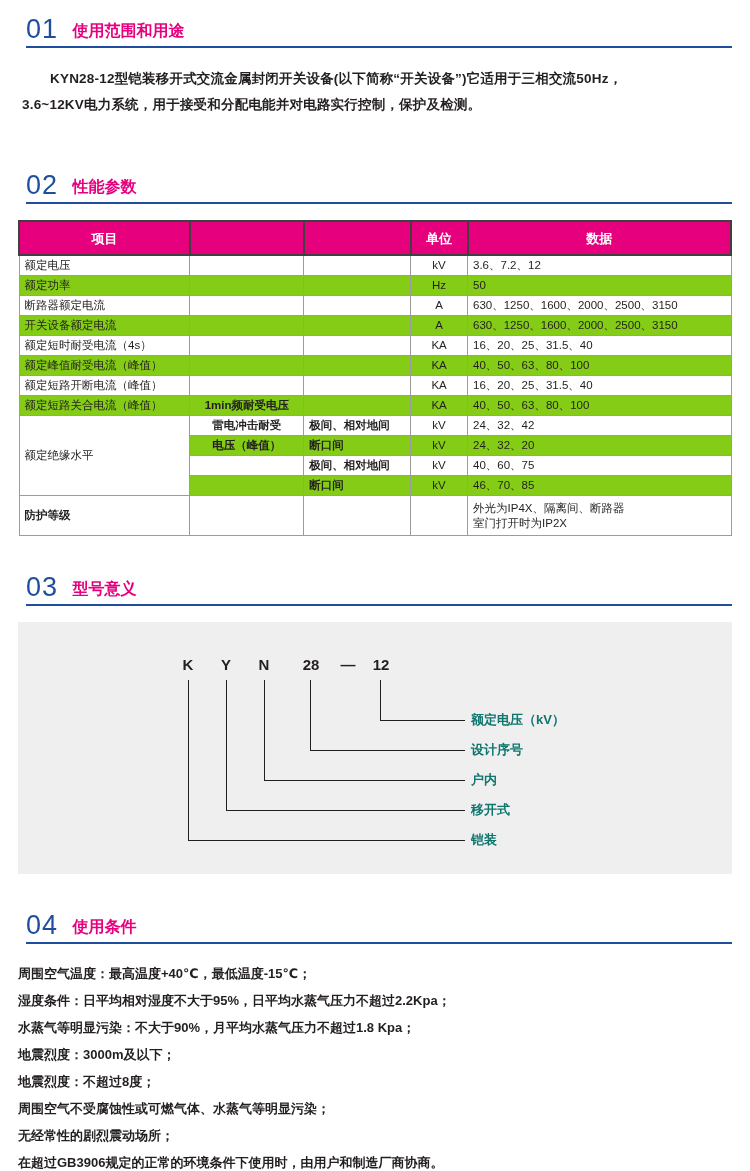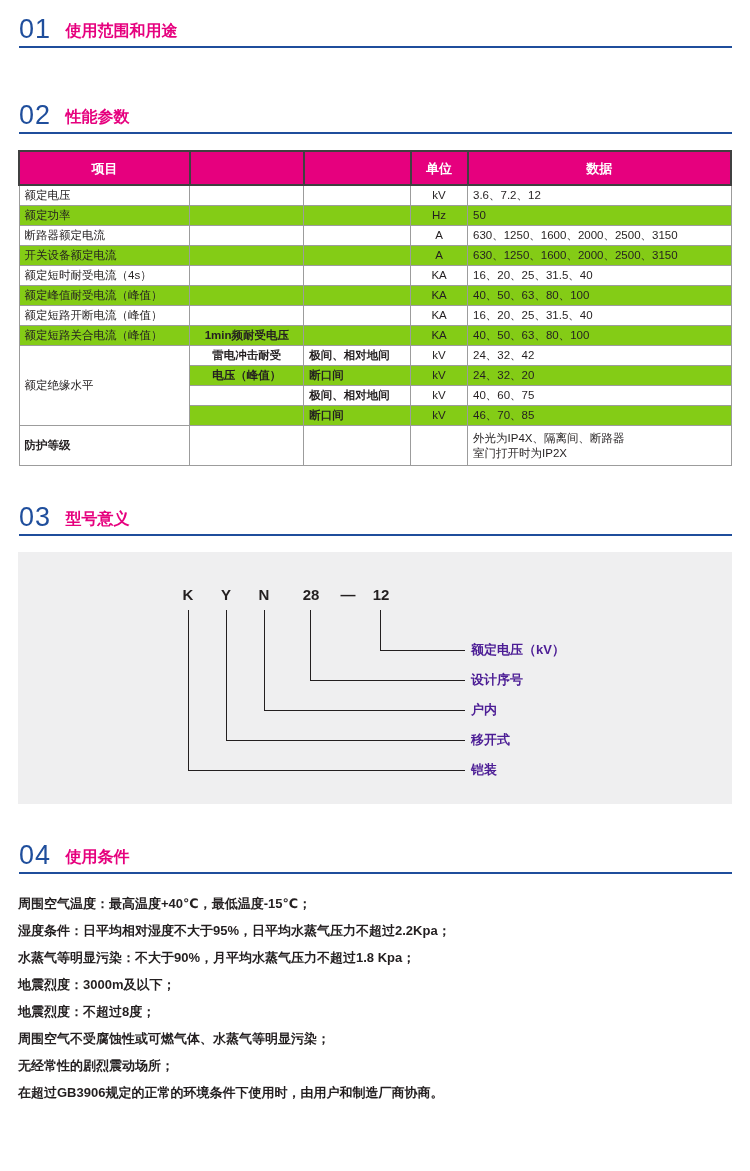--- a/index.html
+++ b/index.html
@@ -17,21 +17,21 @@
   .page {
     width: 750px;
     position: relative;
     padding: 0;
     box-sizing: border-box;
   }
 
   
   .section-head {
     position: relative;
-    margin: 0 18px 0 19px;
+    margin: 0 18px 0 26px;
     height: 34px;
   }
   .section-head .num {
     font-size: 27px;
     font-weight: 400;
     color: #1f4e9c;
     letter-spacing: 1px;
     line-height: 30px;
     display: inline-block;
     vertical-align: middle;
@@ -119,21 +119,21 @@
   }
   .hline {
     position: absolute;
     height: 1px;
     background: #231f20;
   }
   .dlabel {
     position: absolute;
     font-size: 13px;
     font-weight: bold;
-    color: #4c1d95;
+    color: #0f766e;
     white-space: nowrap;
   }
 
   
   .conditions {
     margin: 16px 18px 0 18px;
     font-size: 13px;
     font-weight: bold;
     line-height: 27px;
     color: #231f20;
@@ -145,20 +145,24 @@
 
 <div class="page">
 
   <div style="height:14px"></div>
   <div class="section-head">
     <span class="num">01</span>
     <span class="title">使用范围和用途</span>
     <div class="rule"></div>
   </div>
 
+  <div class="intro">
+    <div><span class="indent"></span><span>KYN28-12型铠装移开式交流金属封闭开关设备(以下简称“开关设备”)它适用于三相交流50Hz，</span></div>
+    <div><span>3.6~12KV电力系统，用于接受和分配电能并对电路实行控制，保护及检测。</span></div>
+  </div>
 
   <div style="height:52px"></div>
   <div class="section-head">
     <span class="num">02</span>
     <span class="title">性能参数</span>
     <div class="rule"></div>
   </div>
 
   <div class="table-wrap">
     <table class="spec">

